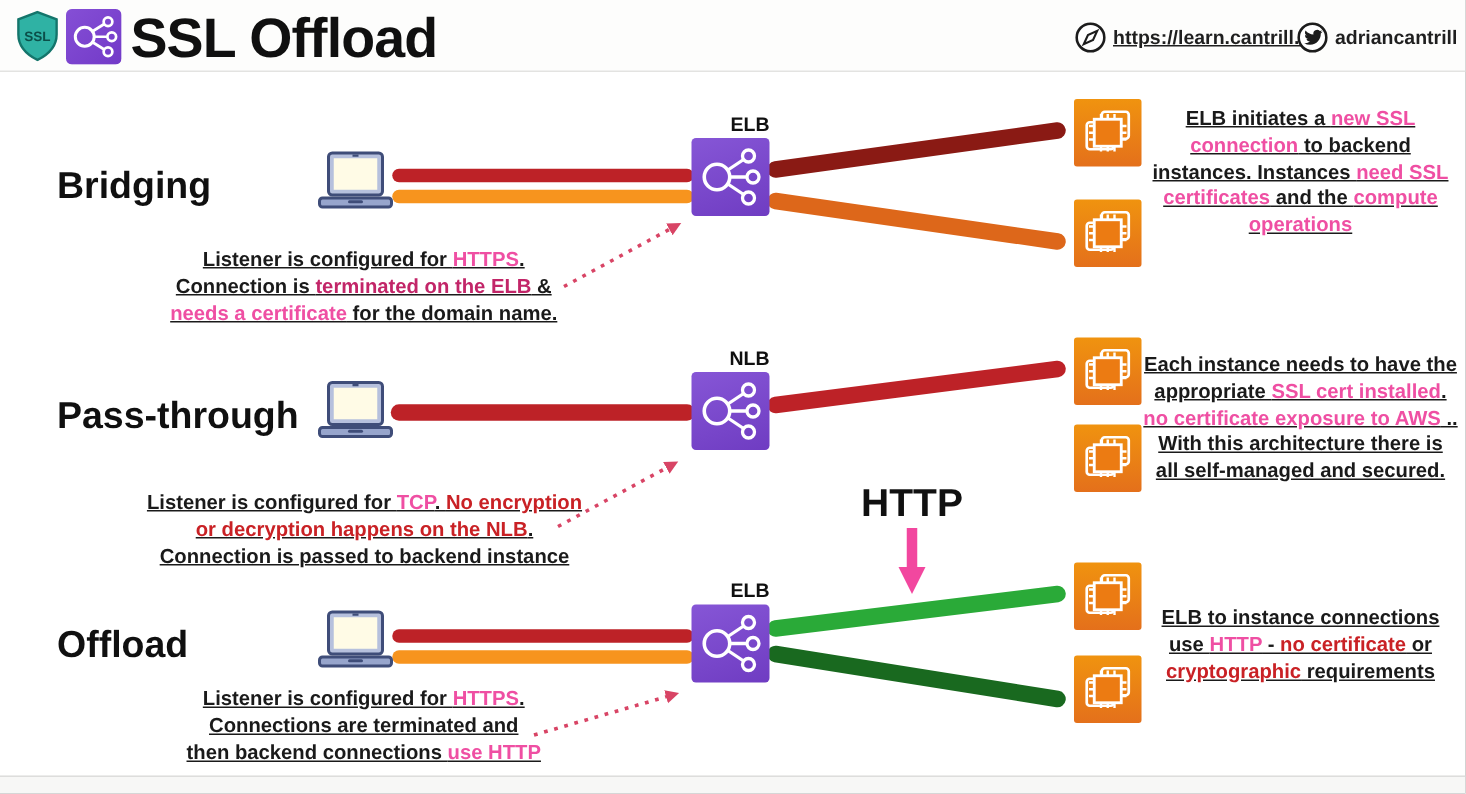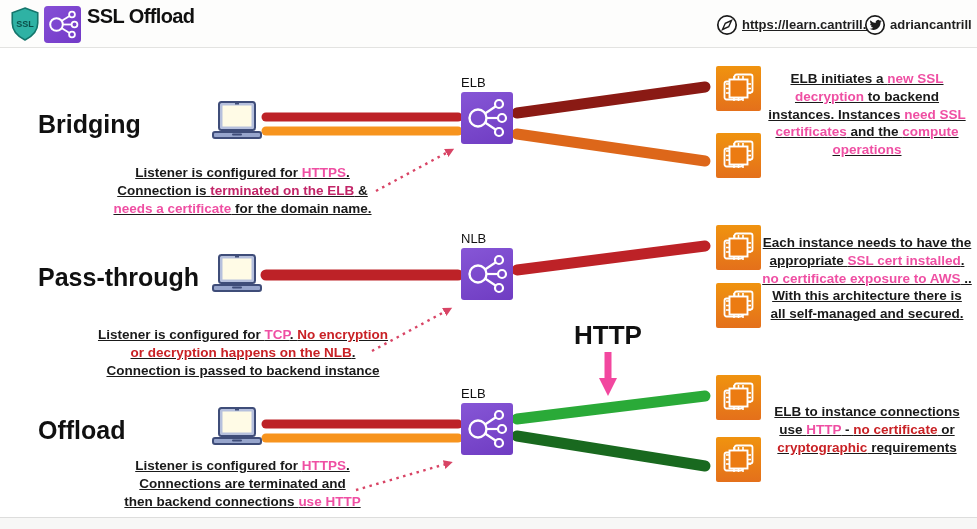--- a/index.html
+++ b/index.html
@@ -5,31 +5,31 @@
   * { margin:0; padding:0; box-sizing:border-box; }
   body { background:#888; }
   .stage {
     position:relative; width:977px; height:529px;
     background:#ffffff; overflow:hidden;
     font-family:"Liberation Sans", sans-serif;
   }
   
   .header { position:absolute; top:0; left:0; width:977px; height:48px;
             background:#fdfdfc; border-bottom:1px solid #e3e3e1; }
-  .title  { position:absolute; left:87px; top:5px; font-size:20px; font-weight:800;
+  .title  { position:absolute; left:87px; top:5px; font-size:37px; font-weight:800;
             color:#101010; letter-spacing:-0.6px; }
   .hdr-icon { position:absolute; }
   .hdr-link { position:absolute; left:742px; top:17px; font-size:13px; font-weight:600;
               color:#1f1f1f; text-decoration:underline; }
   .hdr-handle { position:absolute; left:890px; top:17px; font-size:13px; font-weight:600;
               color:#1f1f1f; text-decoration:none; }
   
   .row-label { position:absolute; left:38px; font-size:25px; font-weight:800; color:#101010; }
-  .lb-label  { position:absolute; width:52px; text-align:left; font-size:13px;
-               font-weight:400; color:#101010; }
+  .lb-label  { position:absolute; width:52px; text-align:right; font-size:13px;
+               font-weight:700; color:#101010; }
   .lb-box    { position:absolute; left:461px; width:52px; height:52px; border-radius:3px;
                background:linear-gradient(160deg,#8656d6 0%,#6f3cc2 100%); }
   .instance  { position:absolute; left:716px; width:45px; height:45px; border-radius:2px;
                background:linear-gradient(180deg,#f0930f 0%,#e4701b 100%); }
   .laptop    { position:absolute; left:212px; width:50px; height:48px; }
   .note, .right-text { position:absolute; font-size:13.5px; font-weight:700;
                text-align:center; line-height:1.32; color:#1a1a1a; }
   .rline { white-space:nowrap;text-decoration:underline; }
   .c-black   { color:#1a1a1a; }
   .c-pink    { color:#ef4fa3; }
@@ -316,21 +316,21 @@
       <div class="rline"><span class="c-black">Connection is passed to backend instance</span></div>
     </div>
   <div class="note" style="left:95px;top:457px;width:295px">
       <div class="rline"><span class="c-black">Listener is configured for </span><span class="c-pink">HTTPS</span><span class="c-black">.</span></div>
       <div class="rline"><span class="c-black">Connections are terminated and</span></div>
       <div class="rline"><span class="c-black">then backend connections </span><span class="c-pink">use HTTP</span></div>
     </div>
 
   <div class="right-text" style="left:762px;top:70px;width:210px">
       <div class="rline"><span class="c-black">ELB initiates a </span><span class="c-pink">new SSL</span></div>
-      <div class="rline"><span class="c-pink">decryption</span><span class="c-black"> to backend</span></div>
+      <div class="rline"><span class="c-pink">connection</span><span class="c-black"> to backend</span></div>
       <div class="rline"><span class="c-black">instances. Instances </span><span class="c-pink">need SSL</span></div>
       <div class="rline"><span class="c-pink">certificates</span><span class="c-black"> and the </span><span class="c-pink">compute</span></div>
       <div class="rline"><span class="c-pink">operations</span></div>
     </div>
   <div class="right-text" style="left:762px;top:234px;width:210px">
       <div class="rline"><span class="c-black">Each instance needs to have the</span></div>
       <div class="rline"><span class="c-black">appropriate </span><span class="c-pink">SSL cert installed</span><span class="c-black">.</span></div>
       <div class="rline"><span class="c-pink">no certificate exposure to AWS</span><span class="c-black"> ..</span></div>
       <div class="rline"><span class="c-black">With this architecture there is</span></div>
       <div class="rline"><span class="c-black">all self-managed and secured.</span></div>

